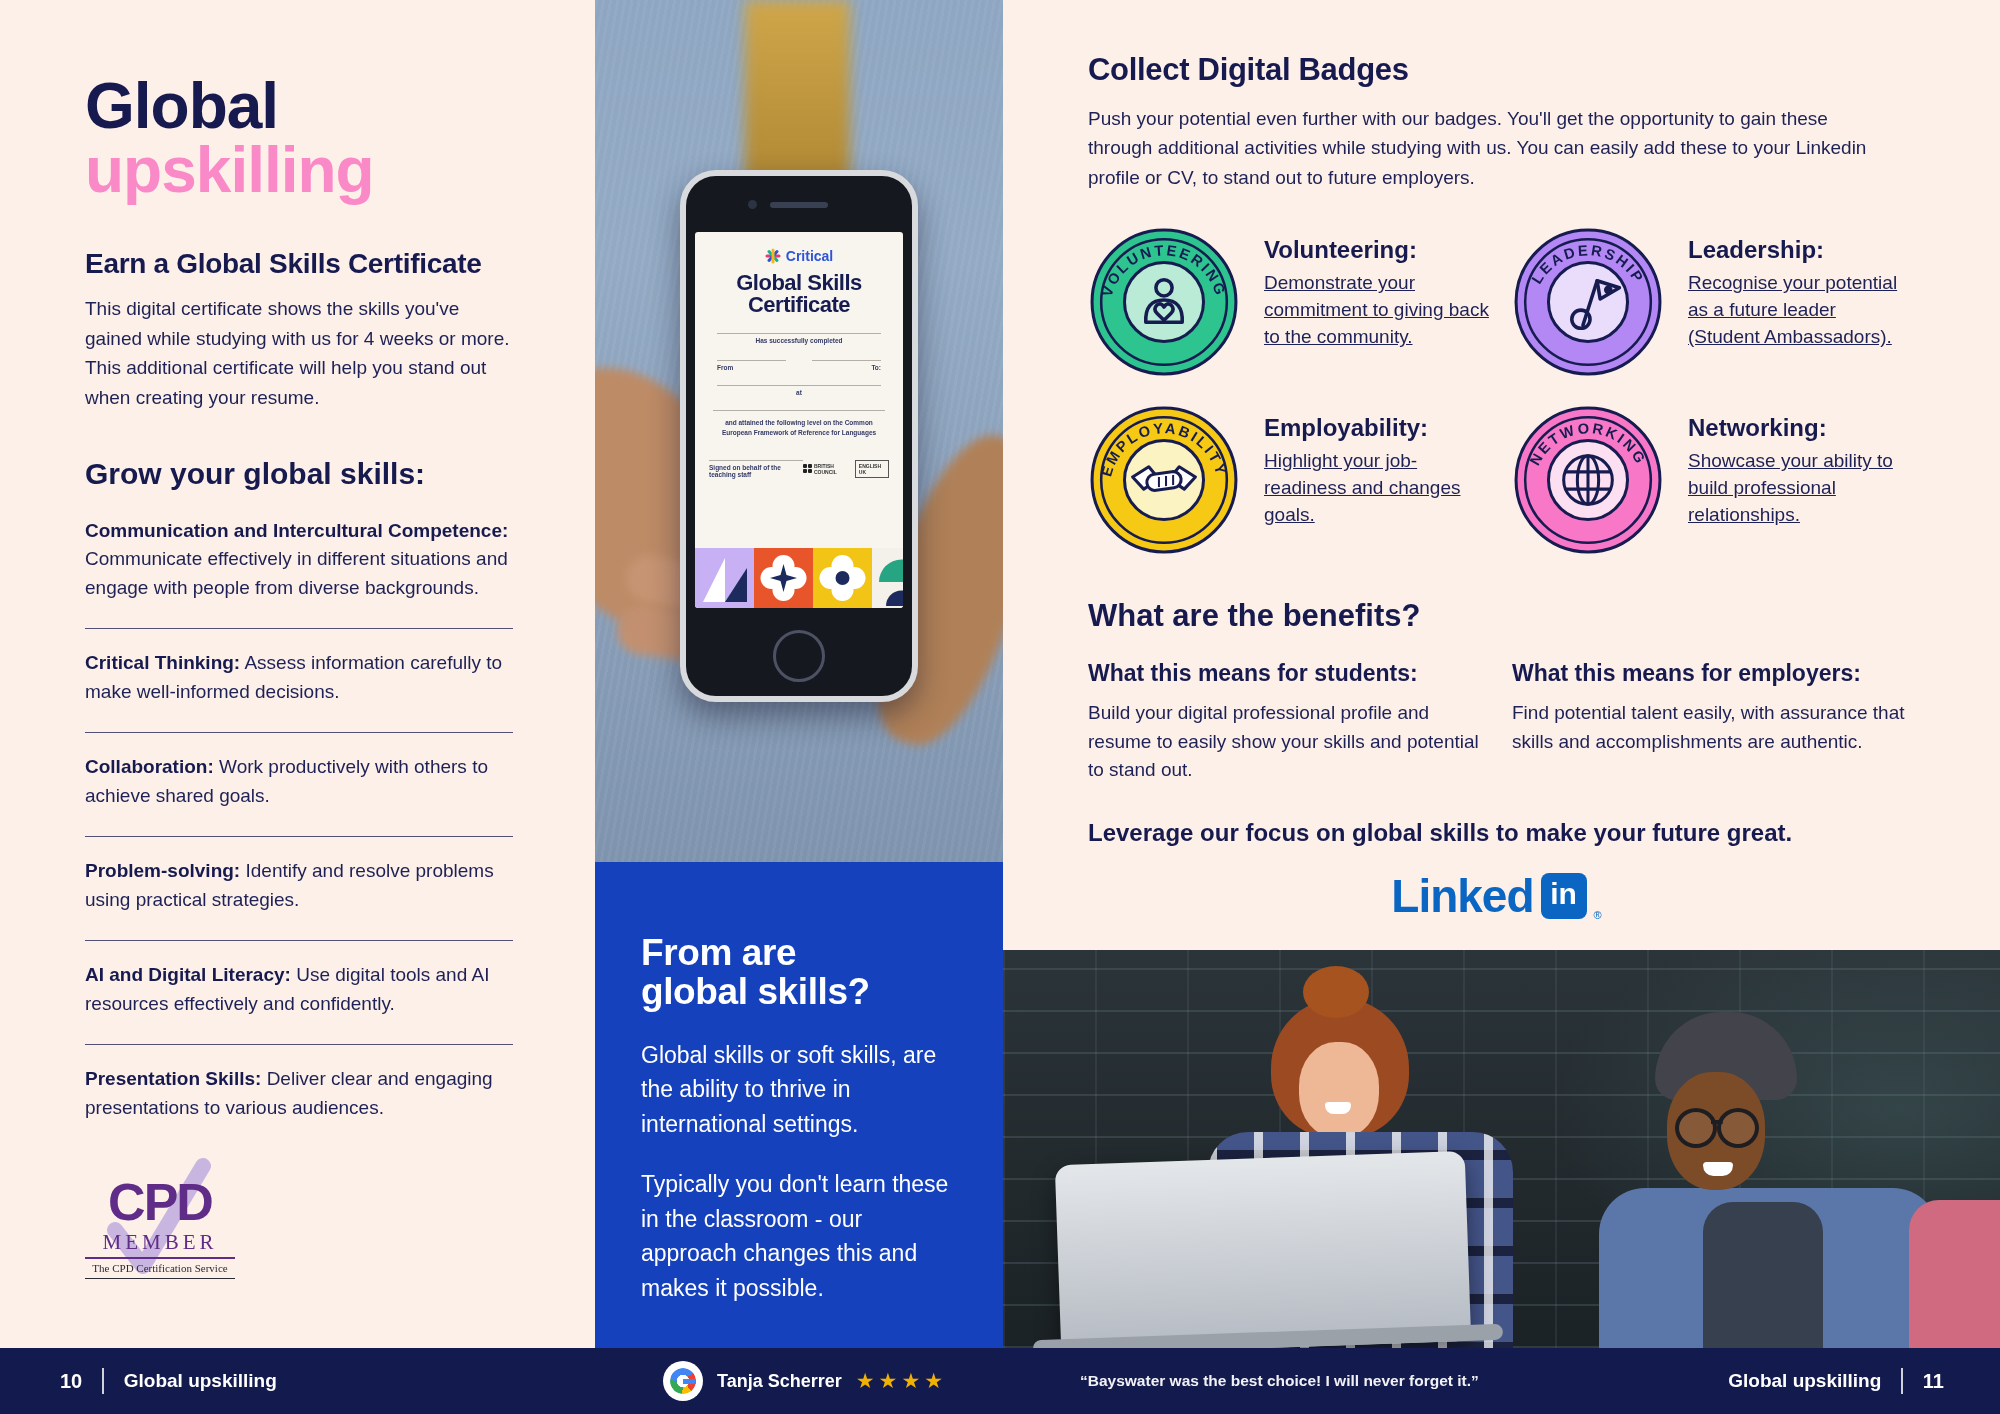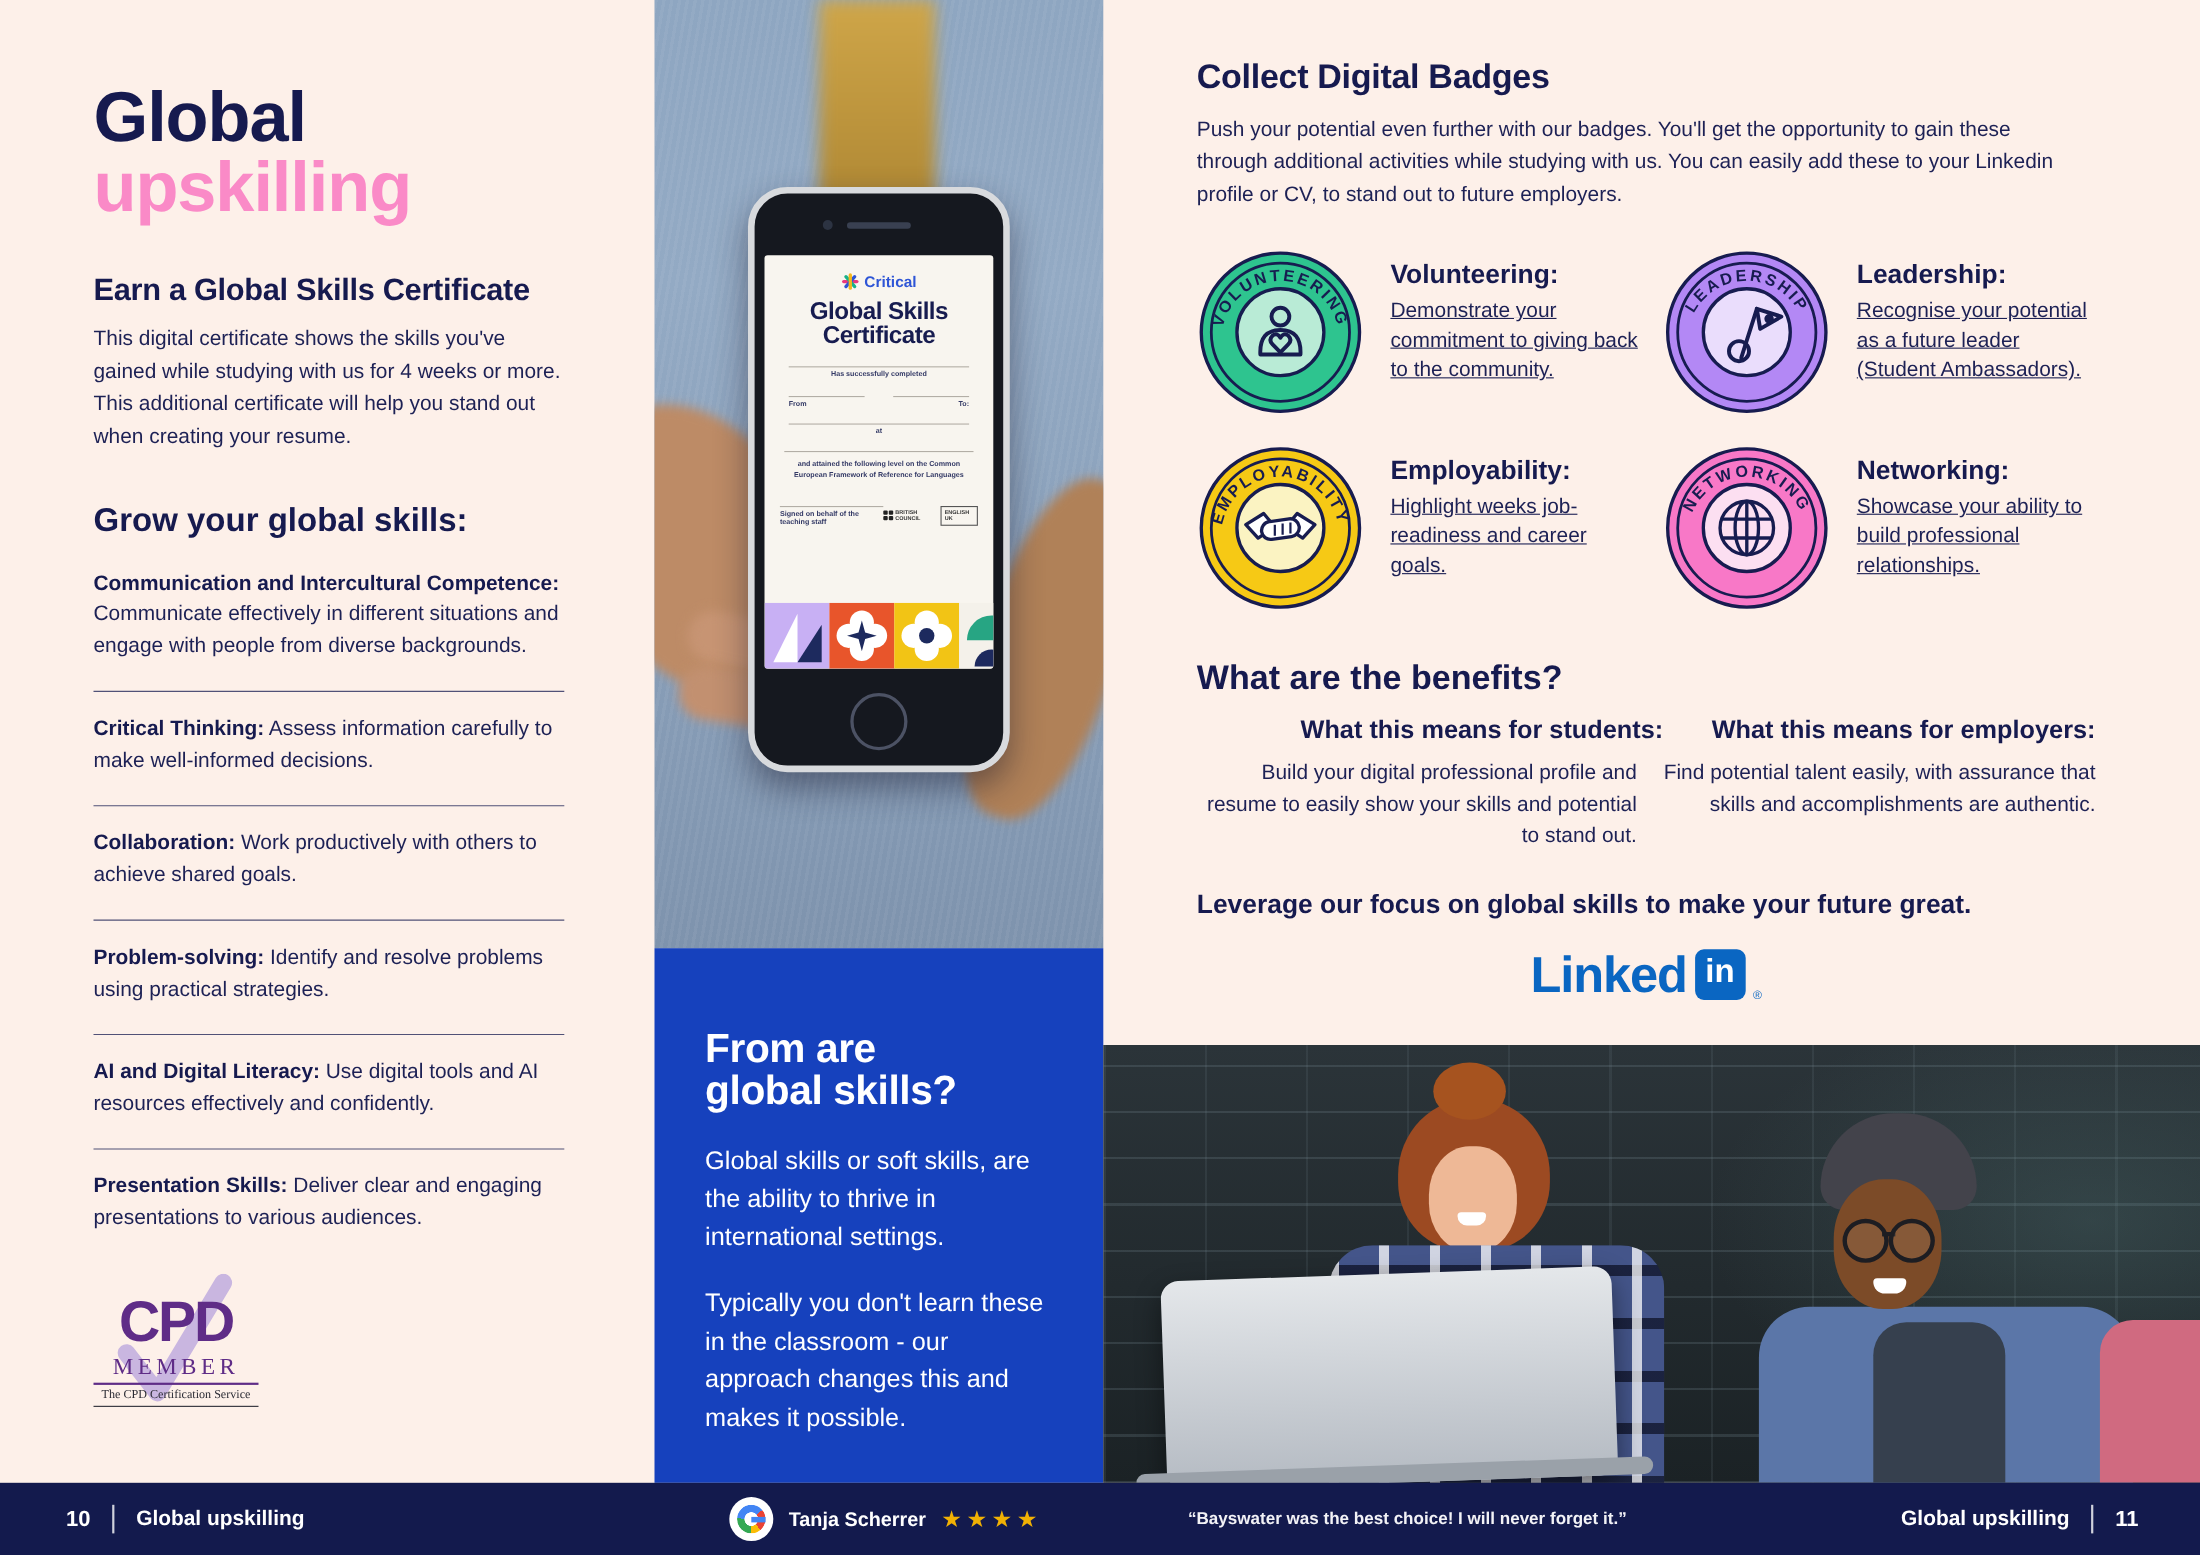--- a/index.html
+++ b/index.html
@@ -69,21 +69,21 @@
   .r-h1{font-size:31px;font-weight:800;color:#161a4f;margin:0;letter-spacing:-.3px;}
   .r-intro{font-size:19px;line-height:1.55;color:#1d2155;margin:16px 0 0 0;max-width:790px;}
   .badges{display:grid;grid-template-columns:424px 1fr;row-gap:26px;margin-top:34px;}
   .badge-row{display:flex;gap:24px;align-items:flex-start;}
   .badge-svg{flex:0 0 152px;width:152px;height:152px;}
   .badge-text{padding-top:10px;max-width:230px;}
   .badge-title{font-size:24px;font-weight:800;color:#161a4f;}
   .badge-desc{font-size:19px;line-height:1.42;color:#1d2155;margin-top:6px;text-decoration:underline;}
   .ringtext{font-size:14.5px;font-weight:700;letter-spacing:2.4px;fill:#171c50;}
   .benefits-h{font-size:31px;font-weight:800;color:#161a4f;margin:42px 0 0 0;}
-  .benefits{display:grid;grid-template-columns:424px 1fr;margin-top:16px;text-align:right;}
+  .benefits{display:grid;grid-template-columns:424px 1fr;margin-top:26px;}
   .ben-h{font-size:23px;font-weight:800;color:#161a4f;margin:0;}
   .ben-p{font-size:19px;line-height:1.5;color:#1d2155;margin:12px 0 0 0;max-width:400px;}
   .leverage{font-size:24px;font-weight:800;color:#161a4f;margin:34px 0 0 0;}
   .linkedin{display:flex;align-items:center;justify-content:center;gap:7px;margin-top:22px;}
   .li-word{font-size:46px;font-weight:800;color:#0a66c2;letter-spacing:-1px;}
   .li-box{width:46px;height:46px;border-radius:8px;background:#0a66c2;color:#fff;font-size:30px;font-weight:800;display:flex;align-items:center;justify-content:center;padding-bottom:4px;box-sizing:border-box;}
   .li-reg{font-size:11px;color:#0a66c2;align-self:flex-end;margin-bottom:2px;}
 
   
   .photo-right{position:absolute;left:1003px;top:950px;width:997px;height:398px;overflow:hidden;
@@ -311,21 +311,21 @@
             <path d="M44 72 L60 62 L70 74 L55 84 Z"></path>
             <path d="M106 72 L90 62 L80 74 L95 84 Z"></path>
             <rect x="58" y="68" width="34" height="16" rx="8" transform="rotate(-8 75 76)"></rect>
             <line x1="70" y1="72" x2="70" y2="82" stroke-width="2"></line>
             <line x1="77" y1="71" x2="77" y2="81" stroke-width="2"></line>
             <line x1="84" y1="70" x2="84" y2="80" stroke-width="2"></line>
           </g>
         </svg>
         <div class="badge-text">
           <div class="badge-title">Employability:</div>
-          <div class="badge-desc">Highlight weeks job-readiness and career goals.</div>
+          <div class="badge-desc">Highlight your job-readiness and changes goals.</div>
         </div>
       </div>
 
       <div class="badge-row">
         <svg class="badge-svg" viewBox="0 0 150 150">
           <circle cx="75" cy="75" r="71" fill="#f878c7" stroke="#171c50" stroke-width="3"></circle>
           <circle cx="75" cy="75" r="62" fill="none" stroke="#171c50" stroke-width="2.5"></circle>
           <circle cx="75" cy="75" r="39" fill="#fcdff1" stroke="#171c50" stroke-width="3"></circle>
           <path id="arcN" d="M 22 82 A 53 53 0 0 1 128 82" fill="none"></path>
           <text class="ringtext"><textPath href="#arcN" startOffset="50%" text-anchor="middle">NETWORKING</textPath></text>

